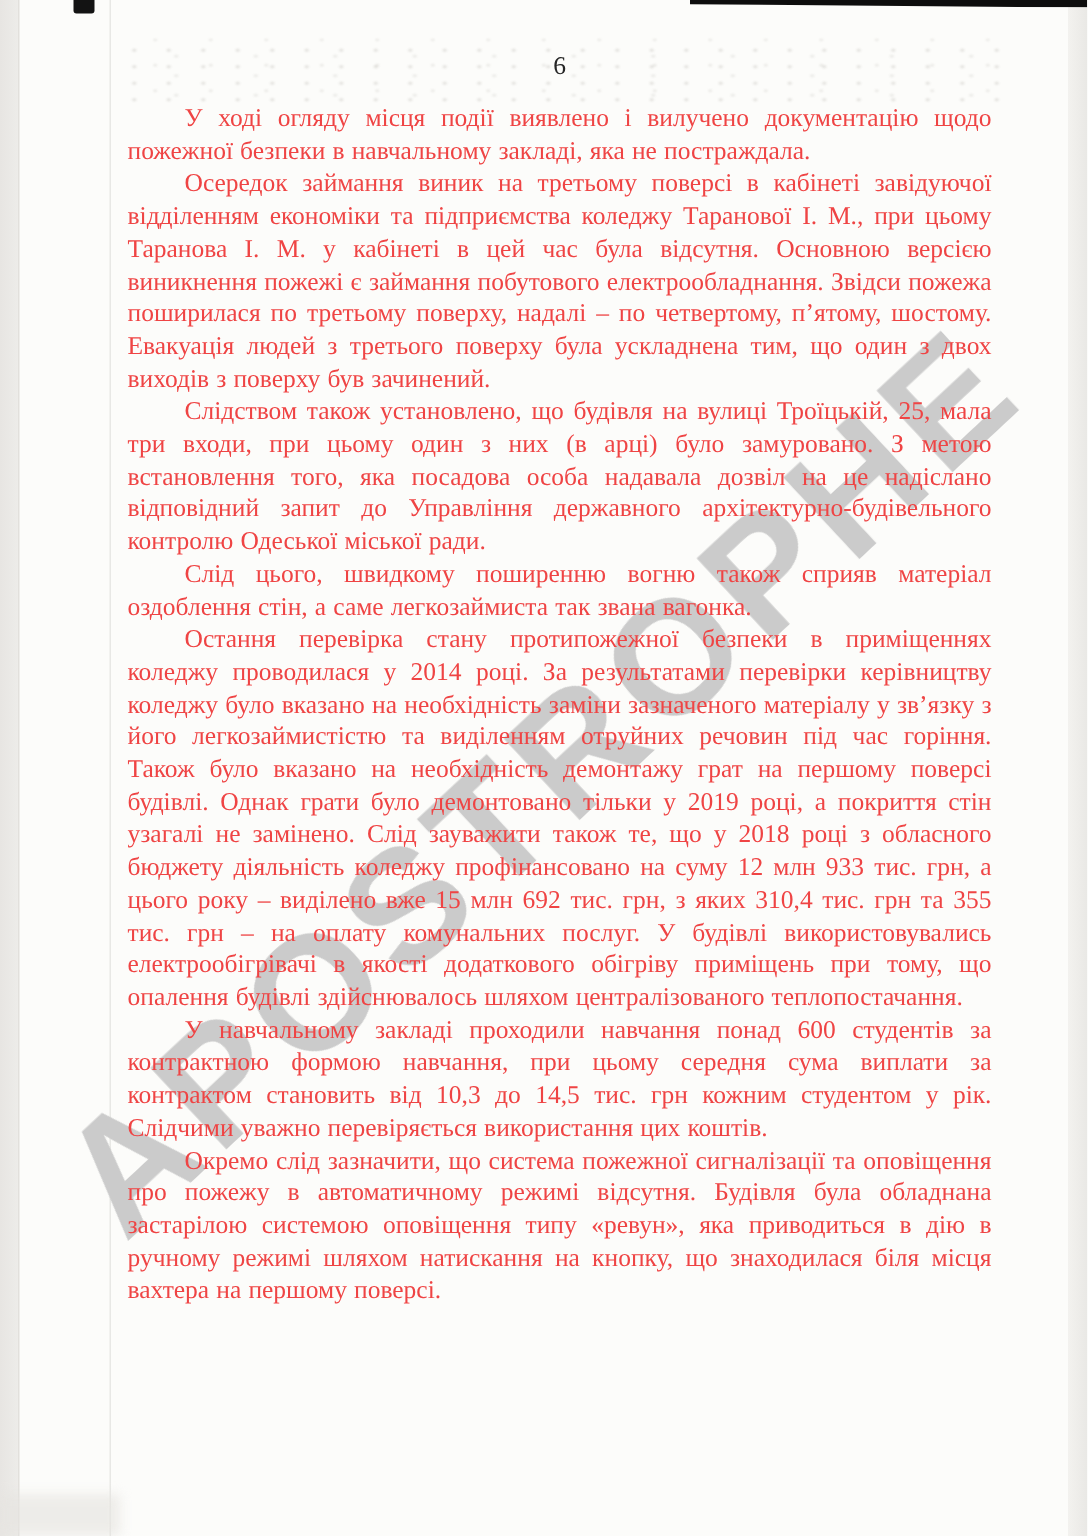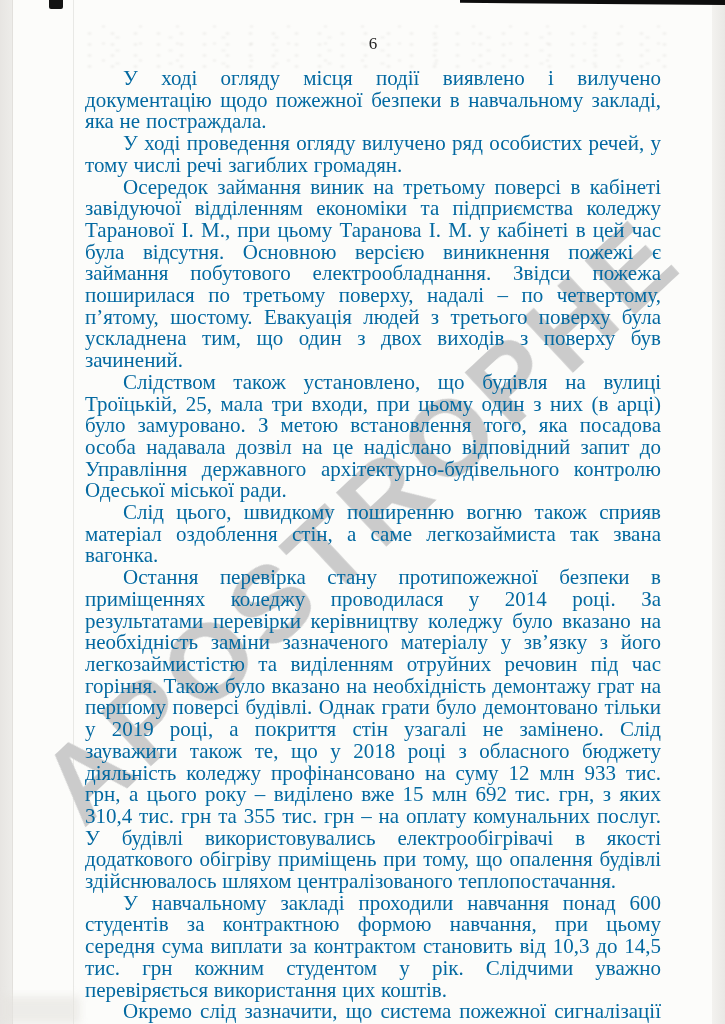--- a/index.html
+++ b/index.html
@@ -99,23 +99,23 @@
   .text-column {
     position: absolute;
     left: 85px; top: 68px;
     width: 576px;
     z-index: 2;
   }
   .text-column p {
     margin: 0;
     text-indent: 38px;
     text-align: justify;
-    font-size: 21px;
+    font-size: 17px;
     line-height: 21.7px;
-    color: #0369a1;
+    color: #ef4444;
     word-spacing: 0.5px;
   }
 </style>
 </head>
 <body>
 
 <div class="scan">
   <div class="edge-left"></div>
   <div class="edge-right"></div>
   <div class="fold-line"></div>
@@ -123,21 +123,20 @@
   <div class="black-top-right"></div>
   <div class="noise-band"></div>
   <div class="noise-bottom"></div>
 
   <div class="watermark" style="color: rgb(203, 203, 203);">APOSTROPHE</div>
 
   <div class="page-number">6</div>
 
   <div class="text-column">
       <p>У ході огляду місця події виявлено і вилучено документацію щодо пожежної безпеки в навчальному закладі, яка не постраждала.</p>
-      <p>У ході проведення огляду вилучено ряд особистих речей, у тому числі речі загиблих громадян.</p>
       <p>Осередок займання виник на третьому поверсі в кабінеті завідуючої відділенням економіки та підприємства коледжу Таранової І. М., при цьому Таранова І. М. у кабінеті в цей час була відсутня. Основною версією виникнення пожежі є займання побутового електрообладнання. Звідси пожежа поширилася по третьому поверху, надалі – по четвертому, п’ятому, шостому. Евакуація людей з третього поверху була ускладнена тим, що один з двох виходів з поверху був зачинений.</p>
       <p>Слідством також установлено, що будівля на вулиці Троїцькій, 25, мала три входи, при цьому один з них (в арці) було замуровано. З метою встановлення того, яка посадова особа надавала дозвіл на це надіслано відповідний запит до Управління державного архітектурно-будівельного контролю Одеської міської ради.</p>
       <p>Слід цього, швидкому поширенню вогню також сприяв матеріал оздоблення стін, а саме легкозаймиста так звана вагонка.</p>
       <p>Остання перевірка стану протипожежної безпеки в приміщеннях коледжу проводилася у 2014 році. За результатами перевірки керівництву коледжу було вказано на необхідність заміни зазначеного матеріалу у зв’язку з його легкозаймистістю та виділенням отруйних речовин під час горіння. Також було вказано на необхідність демонтажу грат на першому поверсі будівлі. Однак грати було демонтовано тільки у 2019 році, а покриття стін узагалі не замінено. Слід зауважити також те, що у 2018 році з обласного бюджету діяльність коледжу профінансовано на суму 12 млн 933 тис. грн, а цього року – виділено вже 15 млн 692 тис. грн, з яких 310,4 тис. грн та 355 тис. грн – на оплату комунальних послуг. У будівлі використовувались електрообігрівачі в якості додаткового обігріву приміщень при тому, що опалення будівлі здійснювалось шляхом централізованого теплопостачання.</p>
       <p>У навчальному закладі проходили навчання понад 600 студентів за контрактною формою навчання, при цьому середня сума виплати за контрактом становить від 10,3 до 14,5 тис. грн кожним студентом у рік. Слідчими уважно перевіряється використання цих коштів.</p>
       <p>Окремо слід зазначити, що  система пожежної сигналізації та оповіщення про пожежу в автоматичному режимі відсутня. Будівля була обладнана застарілою системою оповіщення типу «ревун», яка приводиться в дію в ручному режимі шляхом натискання на кнопку, що знаходилася біля місця вахтера на першому поверсі.</p>
     </div>
 </div>
 
 </body></html>

